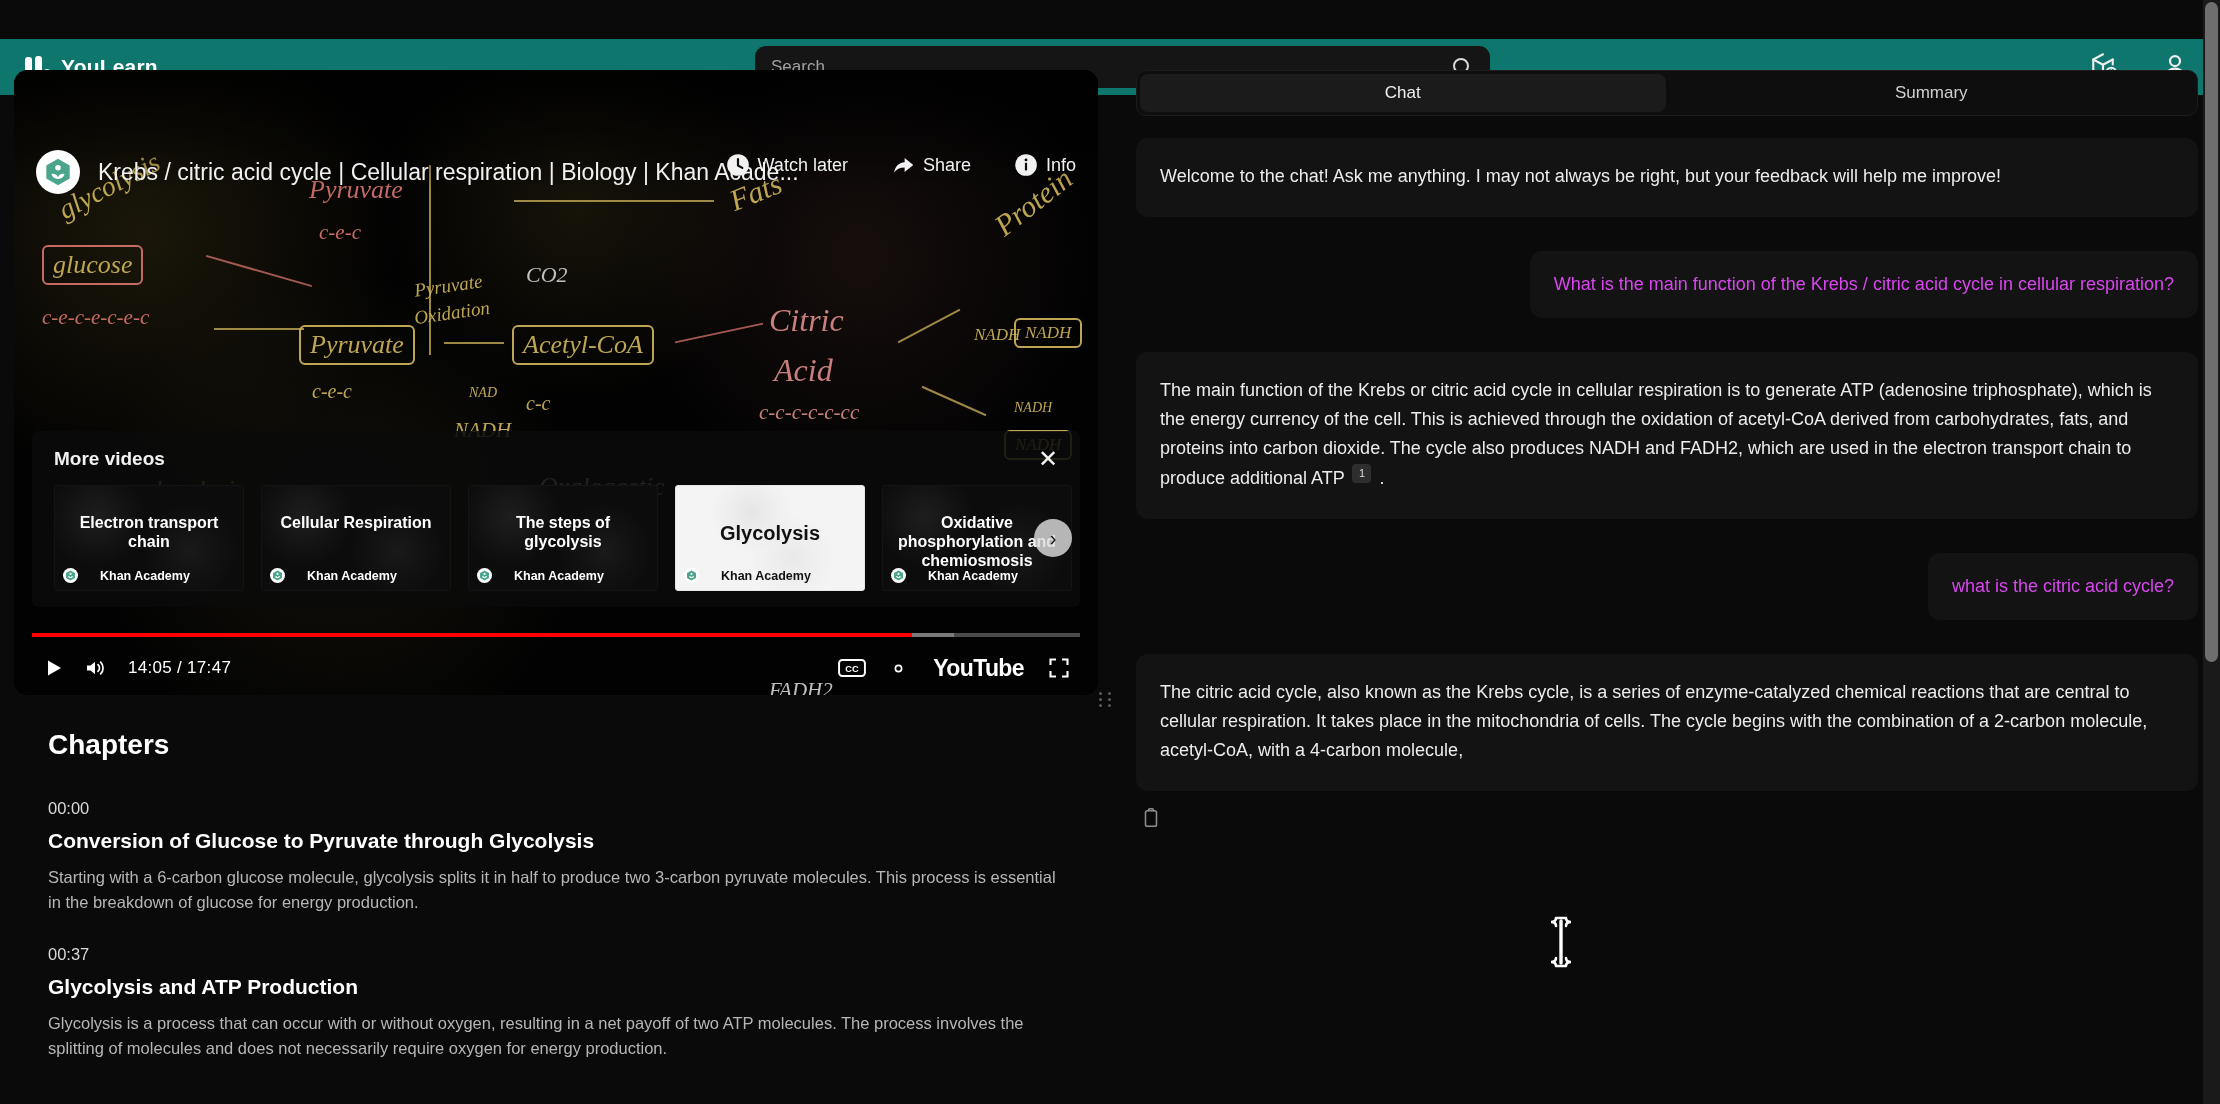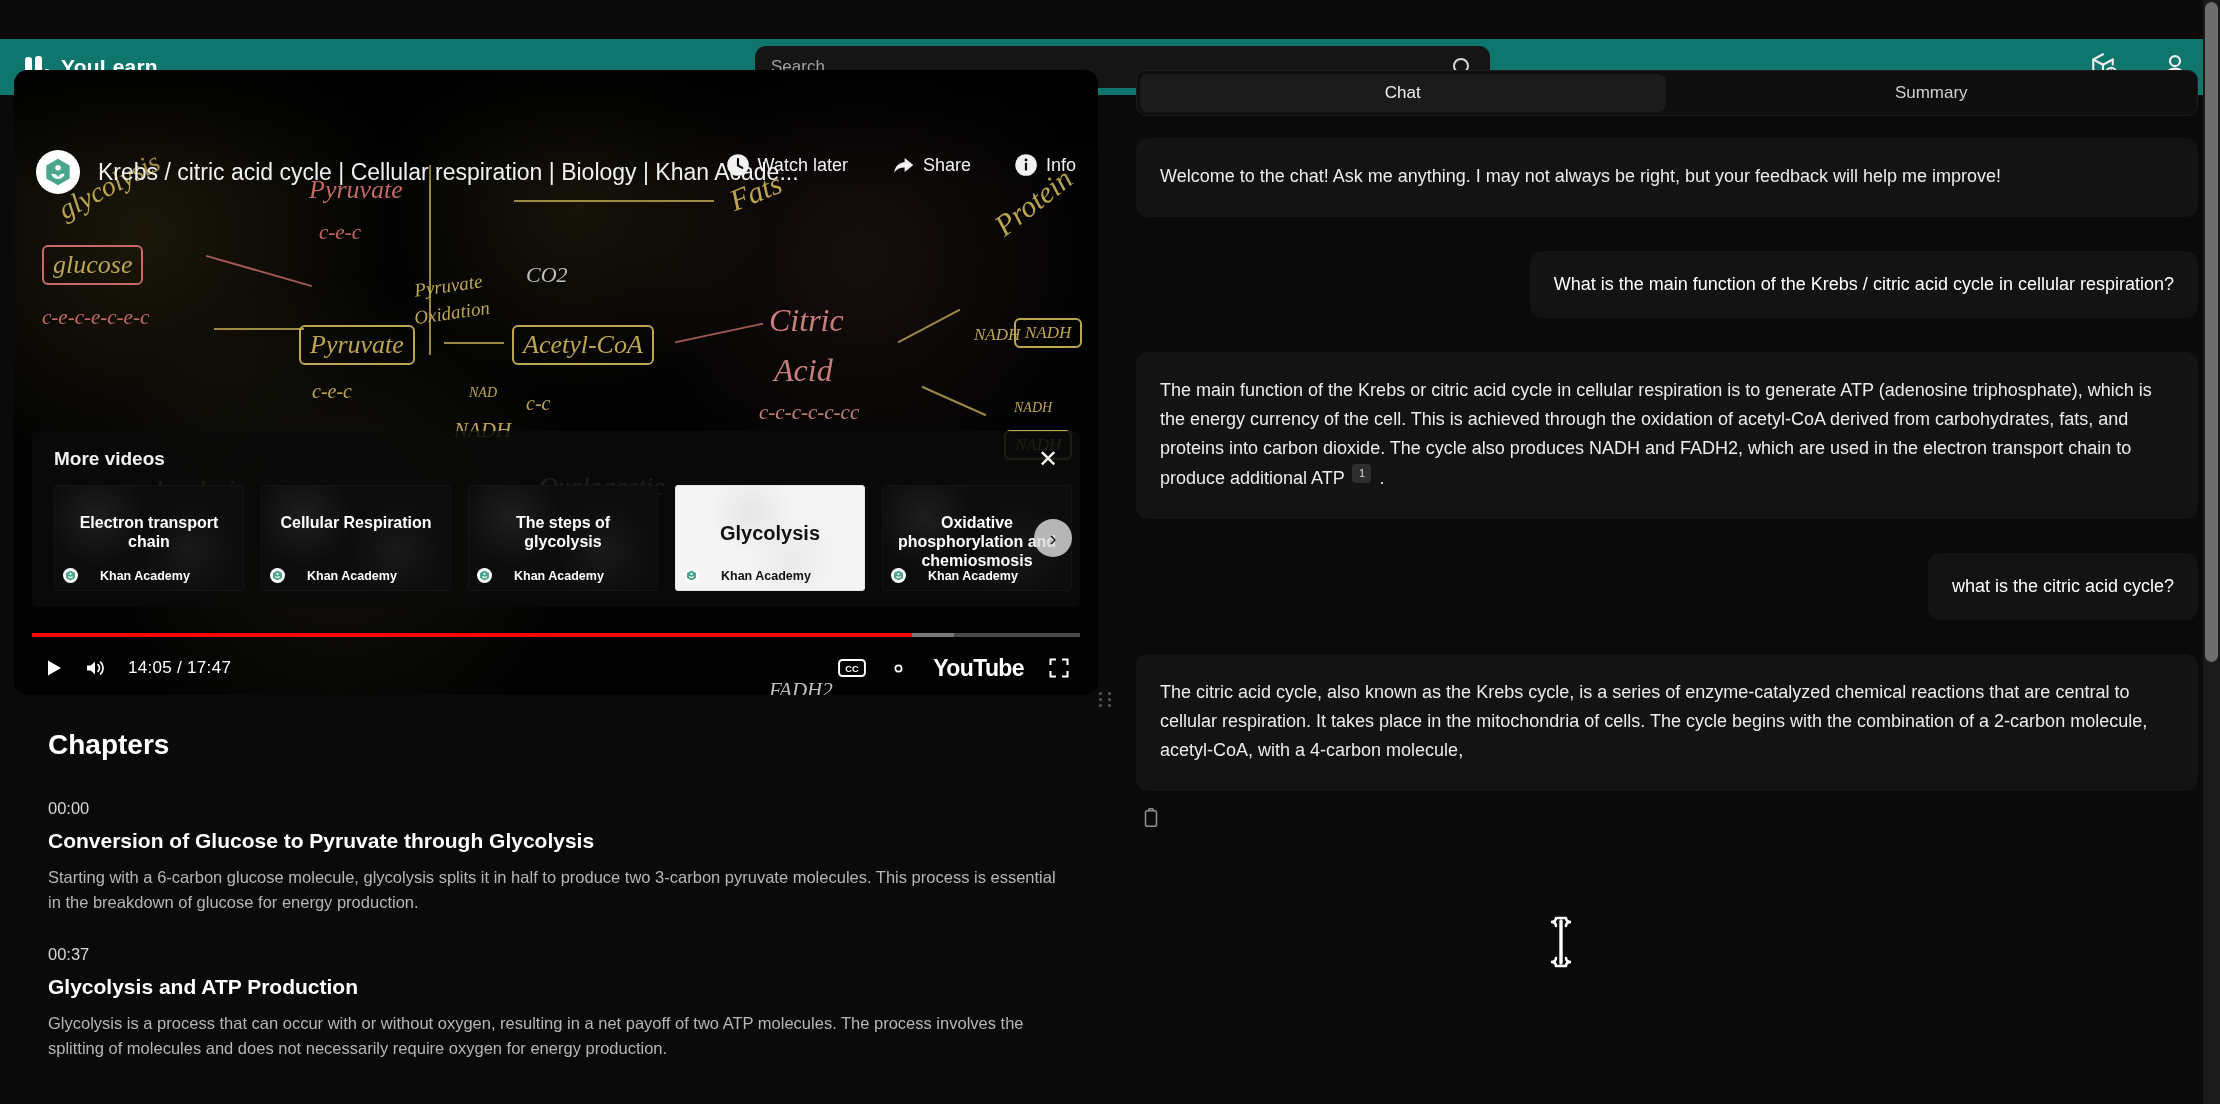--- a/index.html
+++ b/index.html
@@ -197,21 +197,21 @@
   .tab.active { background: #1b1b1b; color: #f0f0f0; }
 
   .chat-scroll { margin-top: 22px; width: 1062px; }
   .msg-assistant {
     background: #131313; border-radius: 12px; padding: 24px 24px 26px 24px;
     color: #ececec; font-size: 18px; line-height: 1.62; margin-bottom: 34px;
   }
   .msg-user-row { display: flex; justify-content: flex-end; margin-bottom: 34px; }
   .msg-user {
     background: #131313; border-radius: 12px; padding: 20px 24px;
-    color: #ffffff; font-size: 18px; line-height: 1.5; max-width: 820px;
+    color: #d946ef; font-size: 18px; line-height: 1.5; max-width: 820px;
   }
   .cite {
     display: inline-flex; align-items: center; justify-content: center;
     width: 19px; height: 19px; border-radius: 4px; background: #2e2e2e;
     color: #dcdcdc; font-size: 11px; vertical-align: super; margin: 0 3px;
     cursor: pointer;
   }
   .msg-actions { display: flex; gap: 12px; margin-top: -18px; margin-left: 4px; }
   .copy-icon { width: 22px; height: 22px; cursor: pointer; }
 

